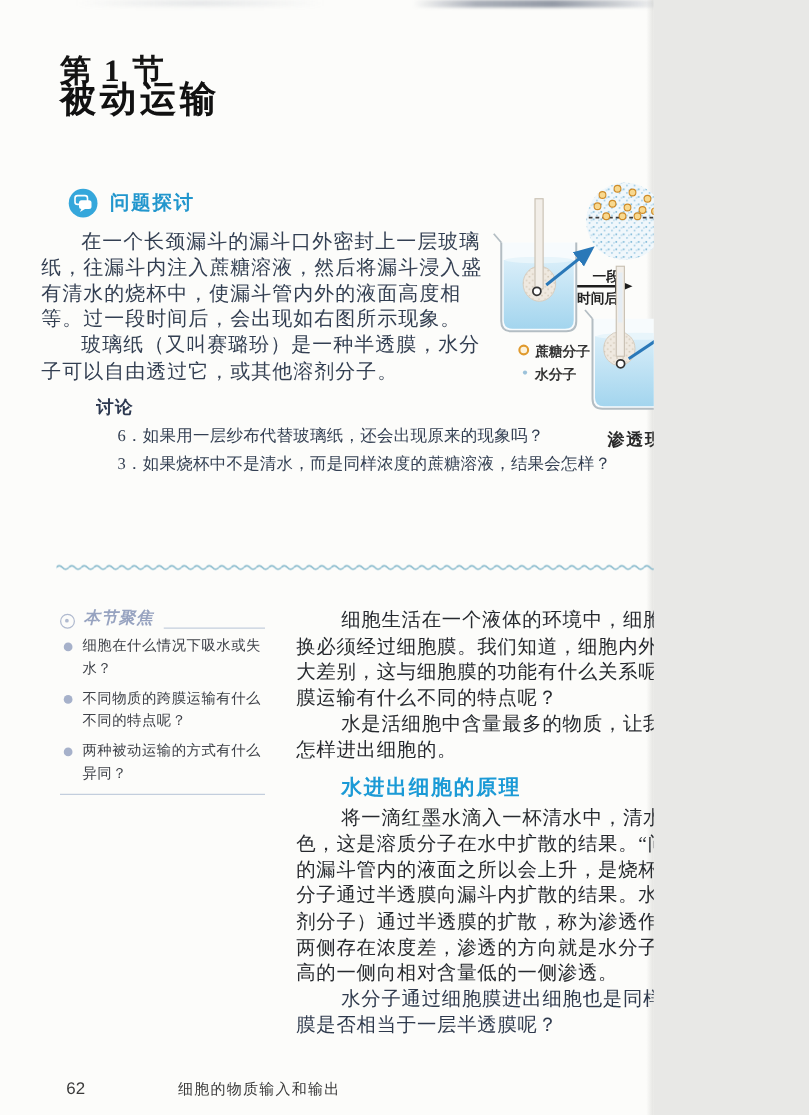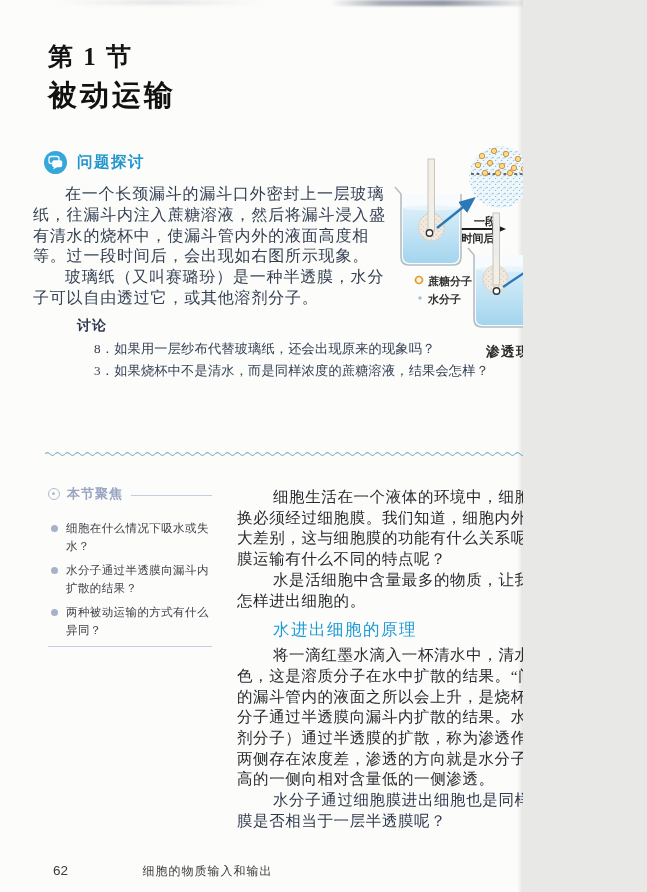--- a/index.html
+++ b/index.html
@@ -12,52 +12,52 @@
   .smudge-b{position:absolute;left:538px;top:0;width:100px;height:7px;
     background:linear-gradient(90deg,transparent,rgba(140,170,190,.45) 40%,rgba(100,130,160,.35) 70%,transparent);
     filter:blur(1.5px);}
   .smudge-c{position:absolute;left:60px;top:0;width:200px;height:5px;
     background:linear-gradient(90deg,transparent,rgba(120,130,150,.18) 50%,transparent);filter:blur(1.5px);}
   .edge-right{position:absolute;right:0;top:0;width:6px;height:100%;
     background:linear-gradient(90deg,rgba(0,0,0,0),rgba(120,120,115,.18));}
 
   
   .sec-num{position:absolute;left:48px;top:40px;font-size:25px;font-weight:bold;color:#141414;letter-spacing:2px;}
-  .sec-title{position:absolute;left:48px;top:76px;margin:0;font-size:29px;font-weight:bold;color:#111;letter-spacing:3px;}
-
-  
-  .pd-head{position:absolute;left:43px;top:150px;display:flex;align-items:center;}
+  .sec-title{position:absolute;left:48px;top:60px;margin:0;font-size:29px;font-weight:bold;color:#111;letter-spacing:3px;}
+
+  
+  .pd-head{position:absolute;left:54px;top:150px;display:flex;align-items:center;}
   .pd-label{margin-left:9px;font-family:"Liberation Sans",sans-serif;font-size:15.5px;font-weight:bold;
             color:#2196cd;letter-spacing:1.5px;}
   .pd-intro{position:absolute;left:33px;top:184px;width:358px;}
   .pd-intro p{margin:0;font-size:16px;line-height:20.8px;text-indent:2em;letter-spacing:.8px;color:#333f52;}
   .discuss{position:absolute;left:77px;top:317px;font-size:14px;font-weight:bold;color:#2c3850;letter-spacing:1px;}
   .questions{position:absolute;left:30px;top:339px;width:468px;}
   .questions p{margin:0 0 1.5px;font-size:13.2px;line-height:20.4px;text-indent:64px;letter-spacing:.2px;color:#333f52;}
 
   .wavy{position:absolute;left:45px;top:450px;}
 
   
   .focus{position:absolute;left:48px;top:485px;width:164px;font-family:"Liberation Sans",sans-serif;}
-  .focus-head{display:flex;align-items:center;}
+  .focus-head{display:flex;align-items:flex-end;font-style:italic;}
   .focus-dot{width:10px;height:10px;border:1.5px solid #b0bacf;border-radius:50%;position:relative;flex:none;}
   .focus-dot::after{content:"";position:absolute;left:3px;top:3px;width:3px;height:3px;border-radius:50%;background:#b0bacf;}
   .focus-title{margin-left:7px;font-size:13px;font-weight:bold;color:#97a3c0;letter-spacing:1px;white-space:nowrap;}
   .focus-head .hline{flex:1;height:1px;background:#c3cedd;margin-left:8px;margin-top:2px;}
-  .focus-items{margin-top:17px;}
+  .focus-items{margin-top:6px;}
   .focus-item{display:flex;margin-bottom:7px;}
   .focus-item .b{width:7px;height:7px;border-radius:50%;background:#a6b1ca;flex:none;margin:5px 8px 0 3px;}
   .focus-item .t{font-size:11.5px;line-height:17.5px;color:#3e4148;letter-spacing:.4px;font-family:"Liberation Serif",serif;}
   .focus-rule{height:1px;background:#c3cedd;margin-top:6px;}
 
   
   .maincol{position:absolute;left:237px;top:487px;width:409px;}
   .maincol p{margin:0;font-size:15.5px;line-height:20.7px;text-indent:36px;letter-spacing:.6px;color:#26292e;}
   .maincol p.kai{color:#2f3a4d;}
-  .main-heading{margin:8px 0 4px;font-family:"Liberation Sans",sans-serif;font-size:16.5px;font-weight:normal;
+  .main-heading{margin:8px 0 4px;font-family:"Liberation Sans",sans-serif;font-size:16.5px;font-weight:bold;
                 color:#1b9ad6;letter-spacing:1.5px;padding-left:36px;}
 
   
   .pfooter{position:absolute;left:53px;top:863px;display:flex;align-items:flex-start;
            font-family:"Liberation Sans",sans-serif;color:#3a3a3a;}
   .pfooter .pn{font-size:13.5px;}
   .pfooter .ch{font-size:11.5px;margin-left:24px;margin-top:40px;}
   .pfooter .ct{font-size:12px;margin-left:21px;letter-spacing:1px;}
   .watermark{position:absolute;left:524px;top:888px;font-size:20px;color:#a5a19d;letter-spacing:2px;}
 
@@ -92,21 +92,21 @@
   </div>
 
   <div class="pd-intro">
     <p>在一个长颈漏斗的漏斗口外密封上一层玻璃纸，往漏斗内注入蔗糖溶液，然后将漏斗浸入盛有清水的烧杯中，使漏斗管内外的液面高度相等。过一段时间后，会出现如右图所示现象。</p>
     <p>玻璃纸（又叫赛璐玢）是一种半透膜，水分子可以自由透过它，或其他溶剂分子。</p>
   </div>
 
   <div class="discuss">讨论</div>
 
   <div class="questions">
-    <p>8．如果用一层纱布代替玻璃纸，还会出现原来的现象吗？</p>
+    <p>6．如果用一层纱布代替玻璃纸，还会出现原来的现象吗？</p>
     <p>3．如果烧杯中不是清水，而是同样浓度的蔗糖溶液，结果会怎样？</p>
   </div>
 
   <svg style="position:absolute;left:390px;top:138px;" width="257" height="230" viewBox="0 0 257 230">
     <defs>
       <linearGradient id="wg" x1="0" y1="0" x2="0" y2="1">
         <stop offset="0" stop-color="#d9eef9"></stop>
           <stop offset="1" stop-color="#a3d5ee"></stop>
       </linearGradient>
       <pattern id="spk" width="6" height="6" patternUnits="userSpaceOnUse">
@@ -216,21 +216,21 @@
       <span class="focus-title">本节聚焦</span>
       <span class="hline"></span>
     </div>
     <div class="focus-items">
       <div class="focus-item">
         <span class="b"></span>
         <span class="t">细胞在什么情况下吸水或失水？</span>
       </div>
       <div class="focus-item">
         <span class="b"></span>
-        <span class="t">水分子通过半透膜向漏斗内扩散的结果？</span>
+        <span class="t">不同物质的跨膜运输有什么不同的特点呢？</span>
       </div>
       <div class="focus-item">
         <span class="b"></span>
         <span class="t">两种被动运输的方式有什么异同？</span>
       </div>
     </div>
     <div class="focus-rule"></div>
   </aside>
 
   <main class="maincol">

